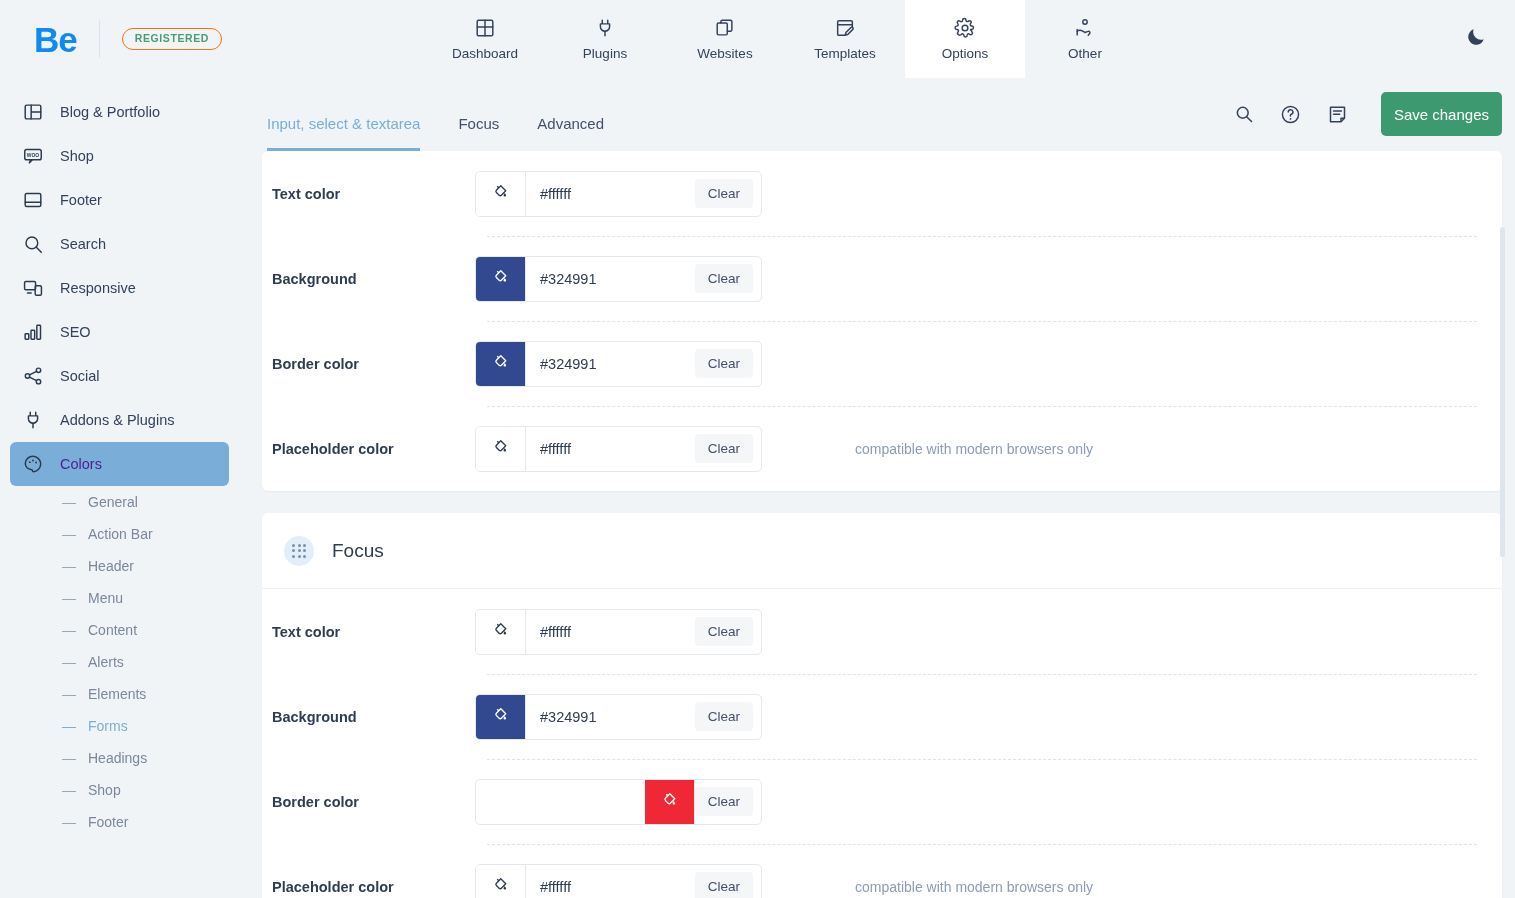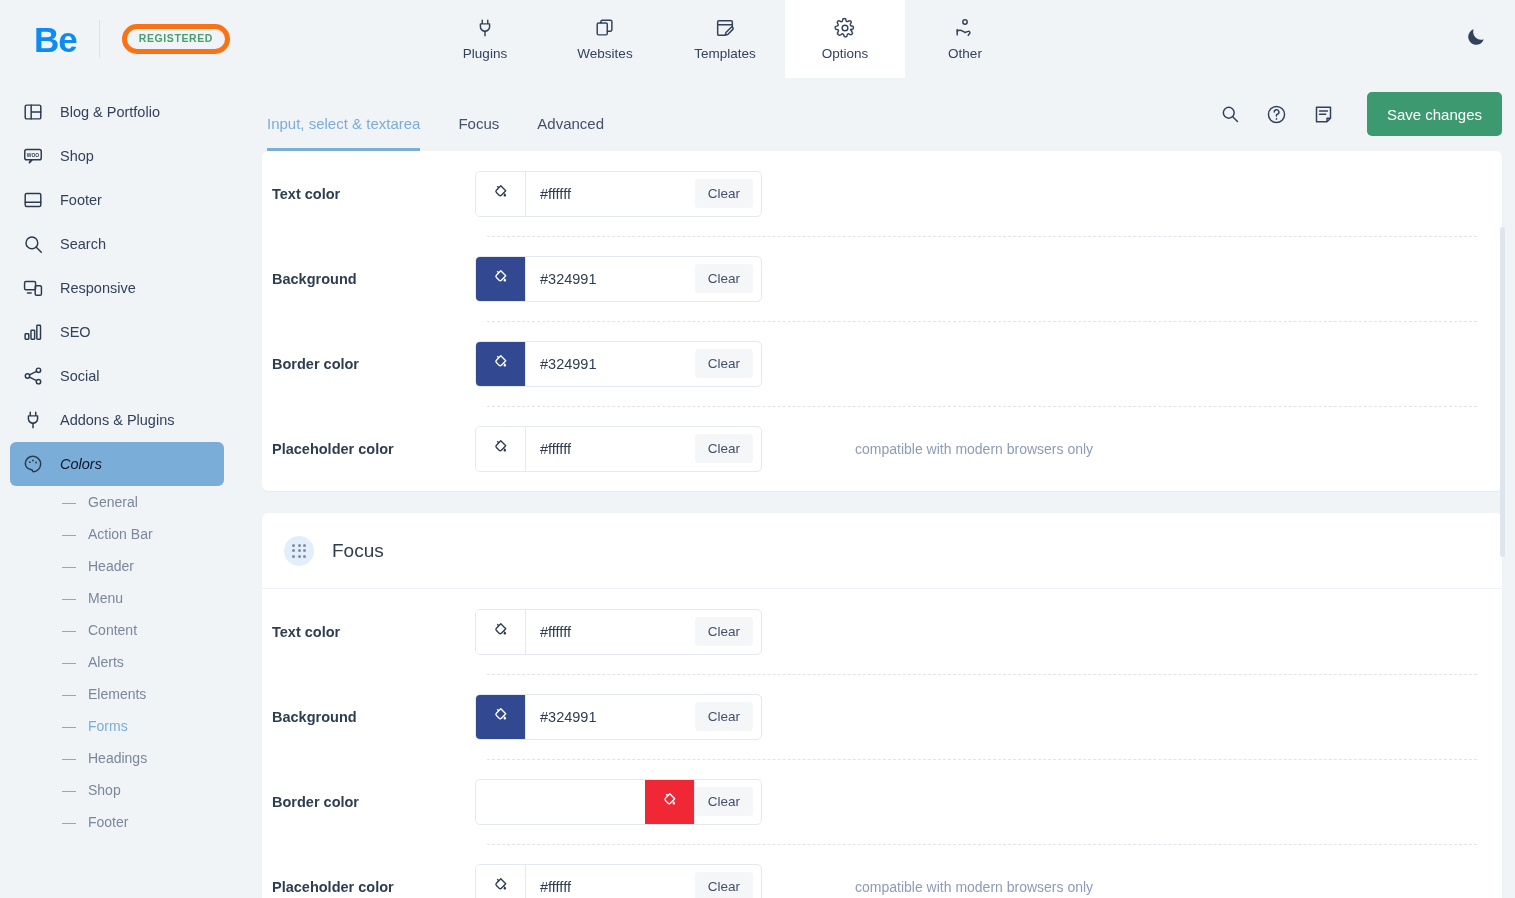--- a/index.html
+++ b/index.html
@@ -20,21 +20,21 @@
   .brand {
     display: flex; align-items: center; height: 78px; padding-left: 34px;
     gap: 22px;
   }
   .logo-be {
     font-size: 35px; font-weight: bold; color: #0d8bf2;
     letter-spacing: -1px; line-height: 1;
   }
   .brand-sep { width: 1px; height: 38px; background: #dce3ea; }
   .badge-reg {
-    border: 5px solid #f97316; color: #4a9d6d;
+    border: 1px solid #f97316; color: #4a9d6d;
     border-radius: 20px; font-size: 10.5px; font-weight: bold;
     letter-spacing: .6px; padding: 4px 12px 5px; line-height: 1;
   }
 
   .topnav {
     position: absolute; left: 425px; top: 0; height: 78px;
     display: flex; align-items: stretch;
   }
   .topnav-item {
     width: 120px; height: 78px;
@@ -50,32 +50,32 @@
     position: absolute; right: 18px; top: 18px;
     width: 42px; height: 42px;
     display: flex; align-items: center; justify-content: center;
     cursor: pointer;
   }
 
   
   .sidebar {
     position: absolute; left: 0; top: 78px; width: 240px; height: 820px;
     background: #f1f4f7;
-    border-right: 6px solid #0f172a;
+    border-right: 1px solid #0f172a;
     padding-top: 12px;
     overflow: hidden;
   }
   .side-item {
     display: flex; align-items: center; gap: 16px;
     height: 44px; margin: 0 10px; padding-left: 12px;
     border-radius: 6px; cursor: pointer;
     color: #33425b; font-size: 14.5px;
   }
   .side-item .si-ico { width: 22px; display:flex; align-items:center; justify-content:center; }
-  .side-item.active { background: #7aadd8; color: #0f172a; font-style: italic; }
+  .side-item.active { background: #7aadd8; color: #4c1d95; }
   .side-item.active .si-ico svg { stroke: #2b3a4d; }
 
   .side-sub {
     display: flex; align-items: center; gap: 12px;
     height: 32px; padding-left: 62px; cursor: pointer;
     font-size: 14px; color: #7b879b;
   }
   .side-sub .dash { color: #9aa5b5; font-size: 14px; }
   .side-sub.active { color: #7aadd8; }
   .side-sub.active .dash { color: #7aadd8; }
@@ -100,21 +100,21 @@
   .tab.active { color: #7aadd8; border-bottom-color: #7aadd8; }
 
   .tools {
     position: absolute; right: 5px; top: 14px;
     display: flex; align-items: center; gap: 23px;
   }
   .tool-ico { cursor: pointer; display:flex; align-items:center; justify-content:center; width:24px; height:24px;}
   .save-btn {
     background: #3d9970; color: #fff; border: none; border-radius: 5px;
     font-family: "Liberation Sans", sans-serif;
-    font-size: 15px; height: 44px; padding: 0 20px; cursor: pointer;
+    font-size: 15px; height: 44px; padding: 0 13px; cursor: pointer;
     margin-left: 8px;
   }
 
   .scrollarea { position: relative; height: 747px; overflow: hidden; }
 
   .card {
     background: #ffffff;
     border-radius: 6px;
     margin: 0 5px 22px 30px;
     box-shadow: 0 1px 2px rgba(30,50,80,.05);
@@ -181,20 +181,29 @@
   <div class="brand">
     <span class="logo-be">Be</span>
     <span class="brand-sep"></span>
     <span class="badge-reg">REGISTERED</span>
   </div>
 
   <div class="topnav">
       <div class="topnav-item">
         <span>
           <svg width="22" height="22" viewBox="0 0 24 24" fill="none" stroke="#33425b" stroke-width="1.6" stroke-linecap="round" stroke-linejoin="round">
+            <rect x="3.5" y="3.5" width="17" height="17" rx="1.5"></rect>
+            <path d="M12 3.5v17M3.5 11h17"></path>
+          </svg>
+        </span>
+        <span class="tn-label">Dashboard</span>
+      </div>
+      <div class="topnav-item">
+        <span>
+          <svg width="22" height="22" viewBox="0 0 24 24" fill="none" stroke="#33425b" stroke-width="1.6" stroke-linecap="round" stroke-linejoin="round">
             <path d="M9 3.5v4M15 3.5v4M7 7.5h10v3a5 5 0 0 1-5 5 5 5 0 0 1-5-5Z"></path>
             <path d="M12 15.5v5"></path>
           </svg>
         </span>
         <span class="tn-label">Plugins</span>
       </div>
       <div class="topnav-item">
         <span>
           <svg width="22" height="22" viewBox="0 0 24 24" fill="none" stroke="#33425b" stroke-width="1.6" stroke-linecap="round" stroke-linejoin="round">
             <rect x="3.5" y="6.5" width="11" height="13" rx="1.4"></rect>

